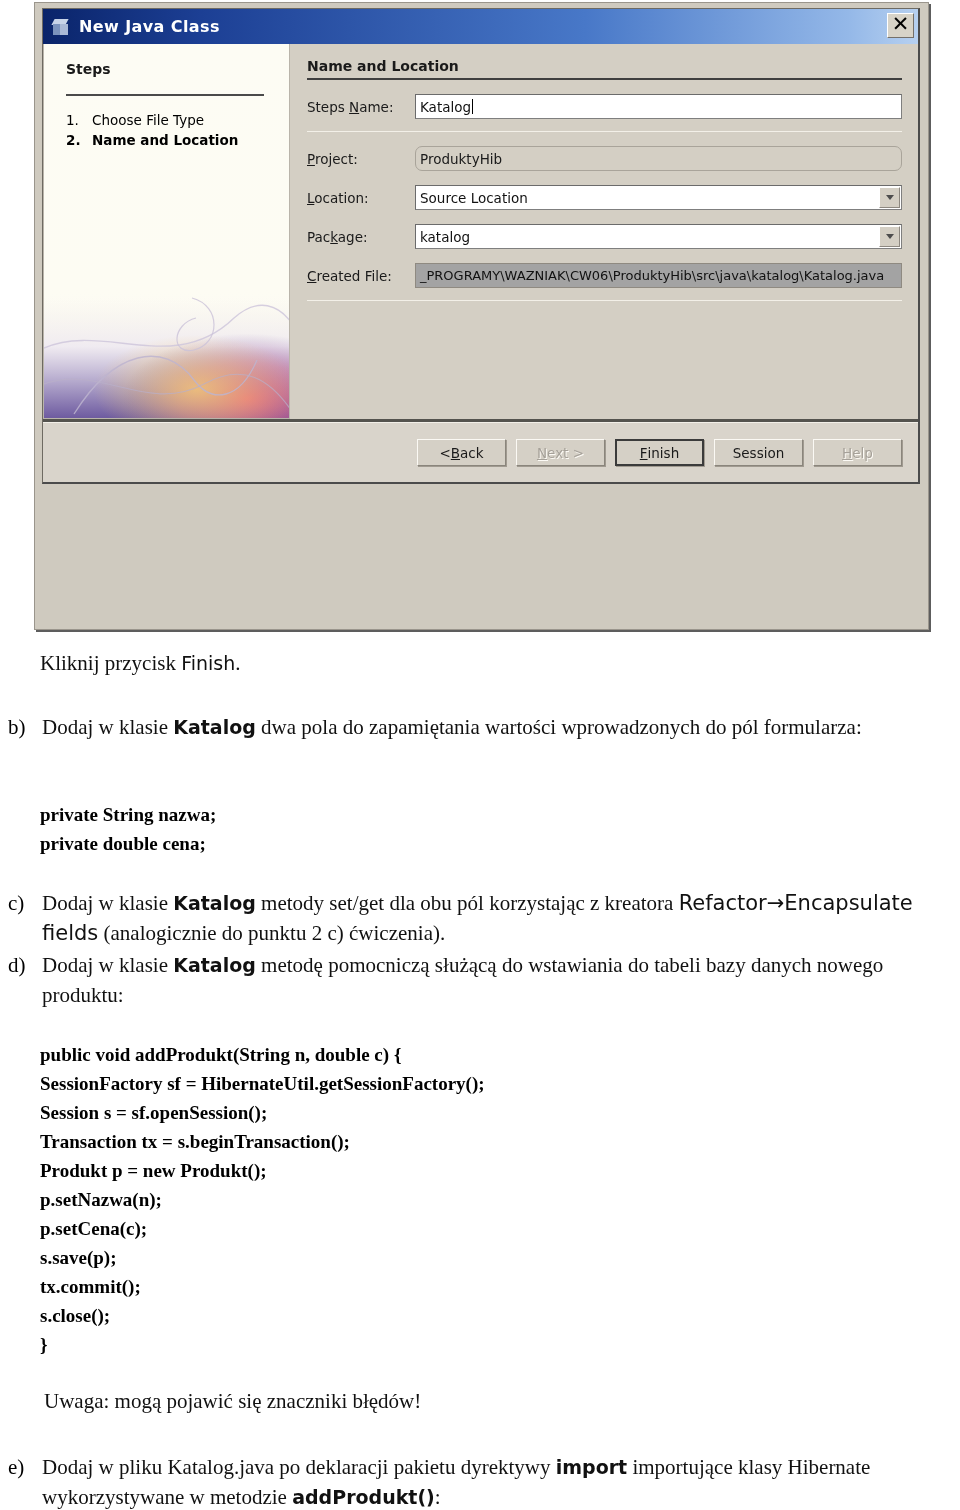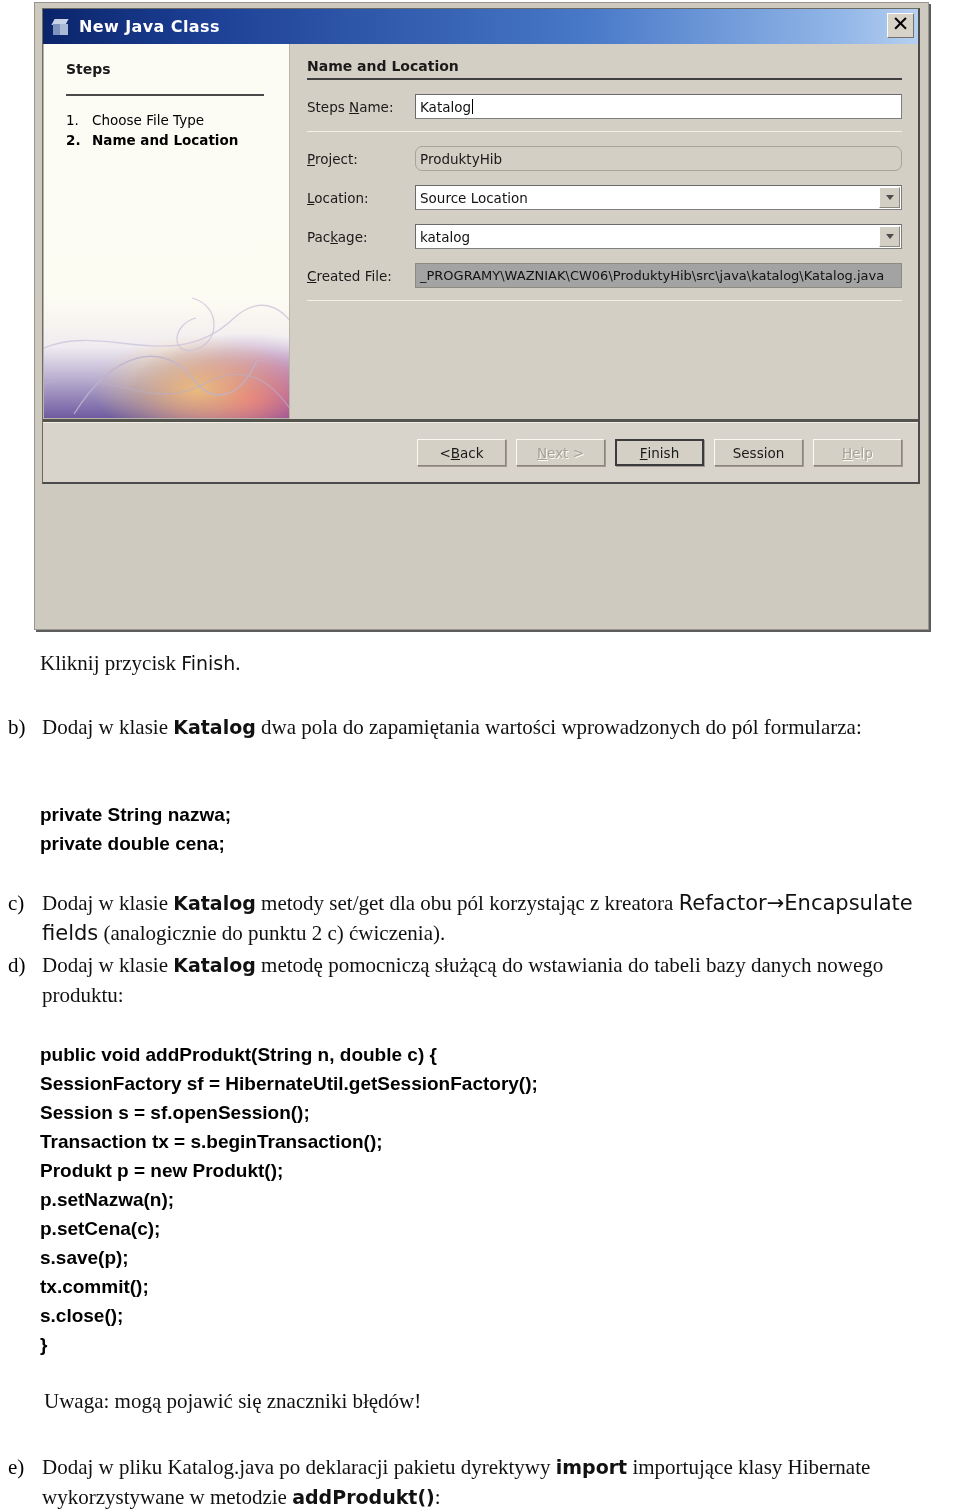--- a/index.html
+++ b/index.html
@@ -270,21 +270,21 @@
   }
   .item-mark {
     width: 34px; flex: 0 0 34px;
     font-family: "Liberation Serif", serif;
     font-size: 21px;
     line-height: 30px;
   }
   .item-body { width: 890px; }
   .code {
     position: absolute;
-    font-family: Liberation Sans, sans-serif;
+    font-family: Liberation Serif, serif;
     font-size: 19px;
     font-weight: bold;
     line-height: 29px;
     color: #000;
     white-space: pre;
     left: 40px;
   }
   .note { position: absolute; left: 44px; }
 </style>
 </head>

